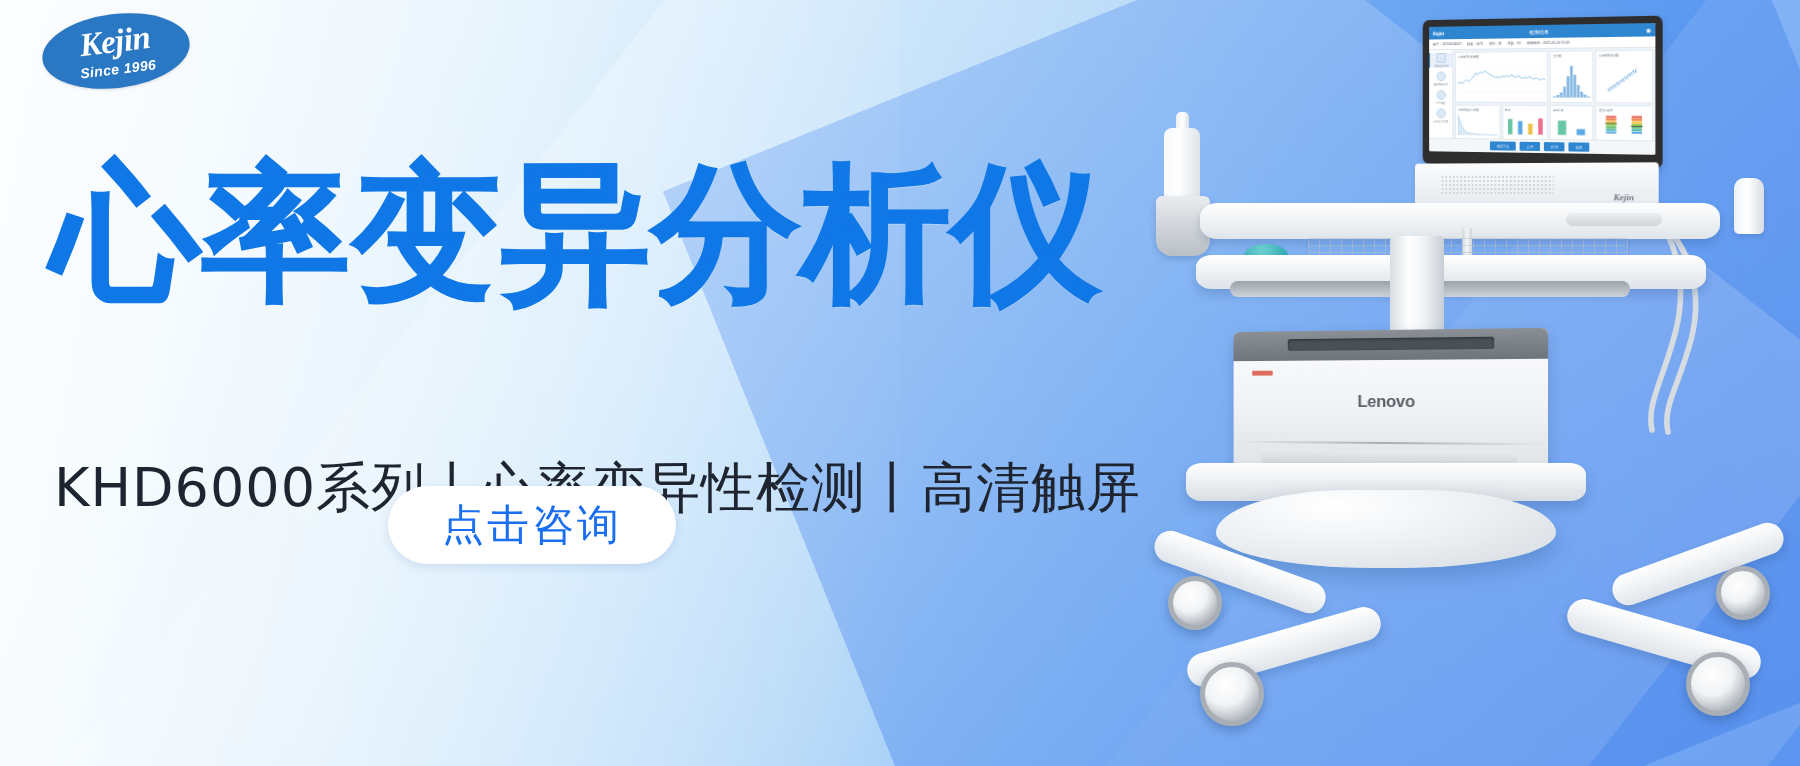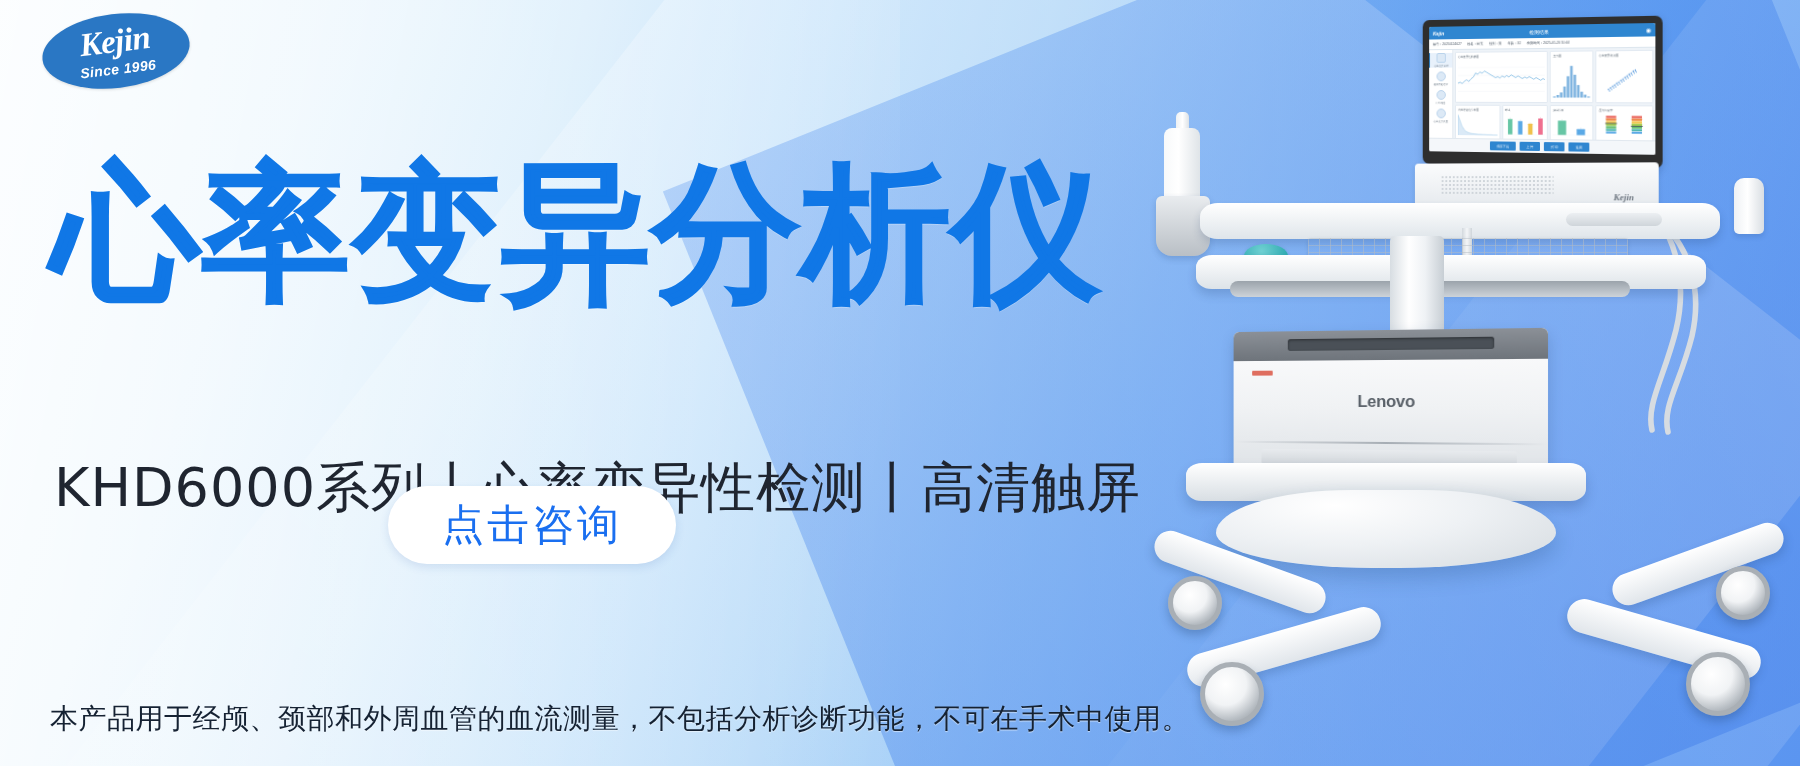--- a/index.html
+++ b/index.html
@@ -401,21 +401,20 @@
   </div>
 
   <div class="headline">心率变异分析仪</div>
 
   <div class="subtitle">KHD6000系列丨心率变异性检测丨高清触屏</div>
 
   <div class="cta">
     <span class="cta-label">点击咨询</span>
   </div>
 
-  <div class="disclaimer">本产品用于经颅、颈部和外周血管的血流测量，不包括分析诊断功能，不可在手术中使用。</div>
 
   <div class="device">
 
     <svg class="cable-svg" width="660" height="766" style="position:absolute;left:0;top:0;">
       <path class="cable cable-dark" d="M496,196 C536,226 548,280 536,330 C524,378 506,404 512,430"></path>
       <path class="cable cable-dark" d="M512,214 C552,244 562,292 552,336 C540,384 522,406 528,432"></path>
     </svg>
     <div class="connector" style="left:490px;top:190px;"></div>
     <div class="connector" style="left:506px;top:208px;"></div>
 

